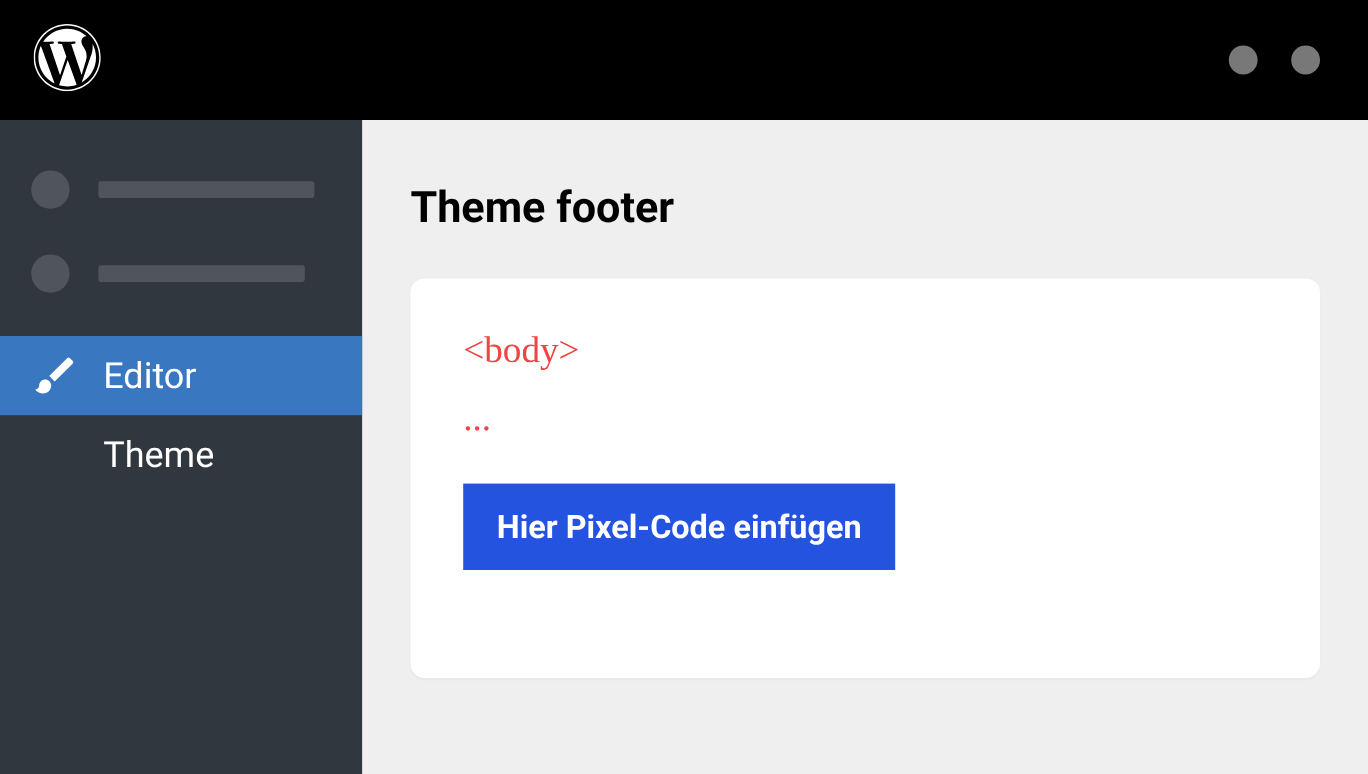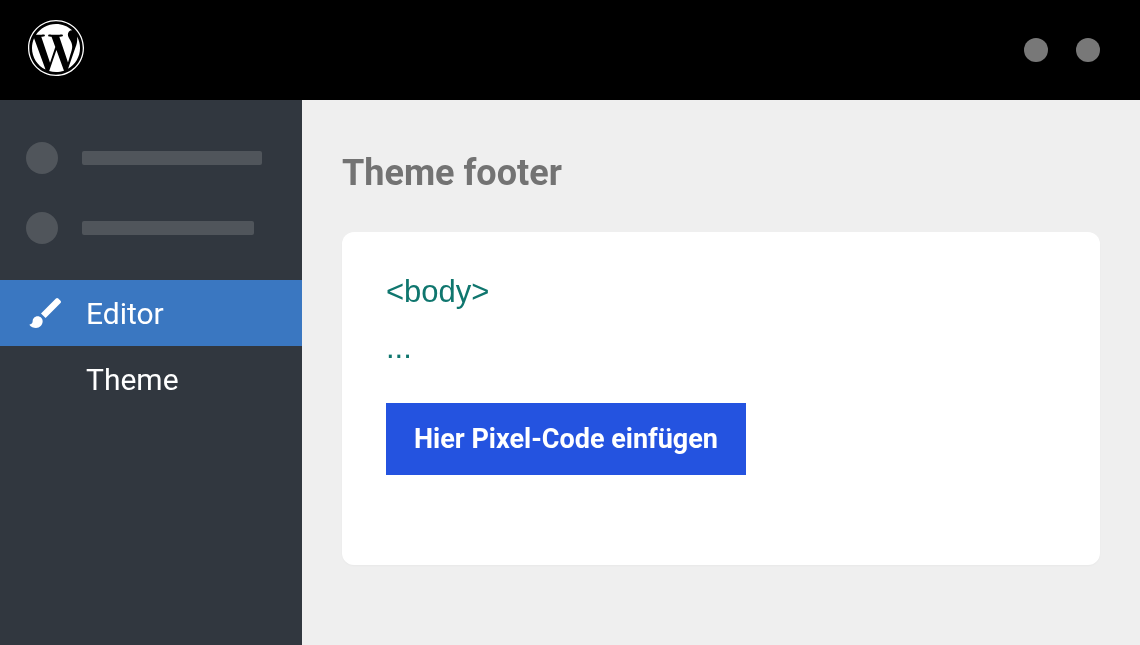--- a/index.html
+++ b/index.html
@@ -85,33 +85,33 @@
       flex-shrink: 0;
     }
     .main {
       flex: 1;
       background: #efefef;
       padding: 52px 40px 40px 40px;
     }
     .page-title {
       font-size: 36px;
       font-weight: 700;
-      color: #737373;
+      color: #000000;
       margin-bottom: 38px;
     }
     .code-card {
       background: #ffffff;
       border-radius: 12px;
       padding: 40px 44px 60px 44px;
       box-shadow: 0 1px 2px rgba(0,0,0,0.03);
     }
     .code-line {
-      font-family: Liberation Sans, sans-serif;
+      font-family: Liberation Serif, serif;
       font-size: 31px;
-      color: #0f766e;
+      color: #ef4444;
       line-height: 1.3;
       margin-bottom: 16px;
     }
     .code-insert {
       display: inline-block;
       background: #2453e0;
       color: #ffffff;
       font-size: 27px;
       font-weight: 700;
       padding: 20px 28px;

